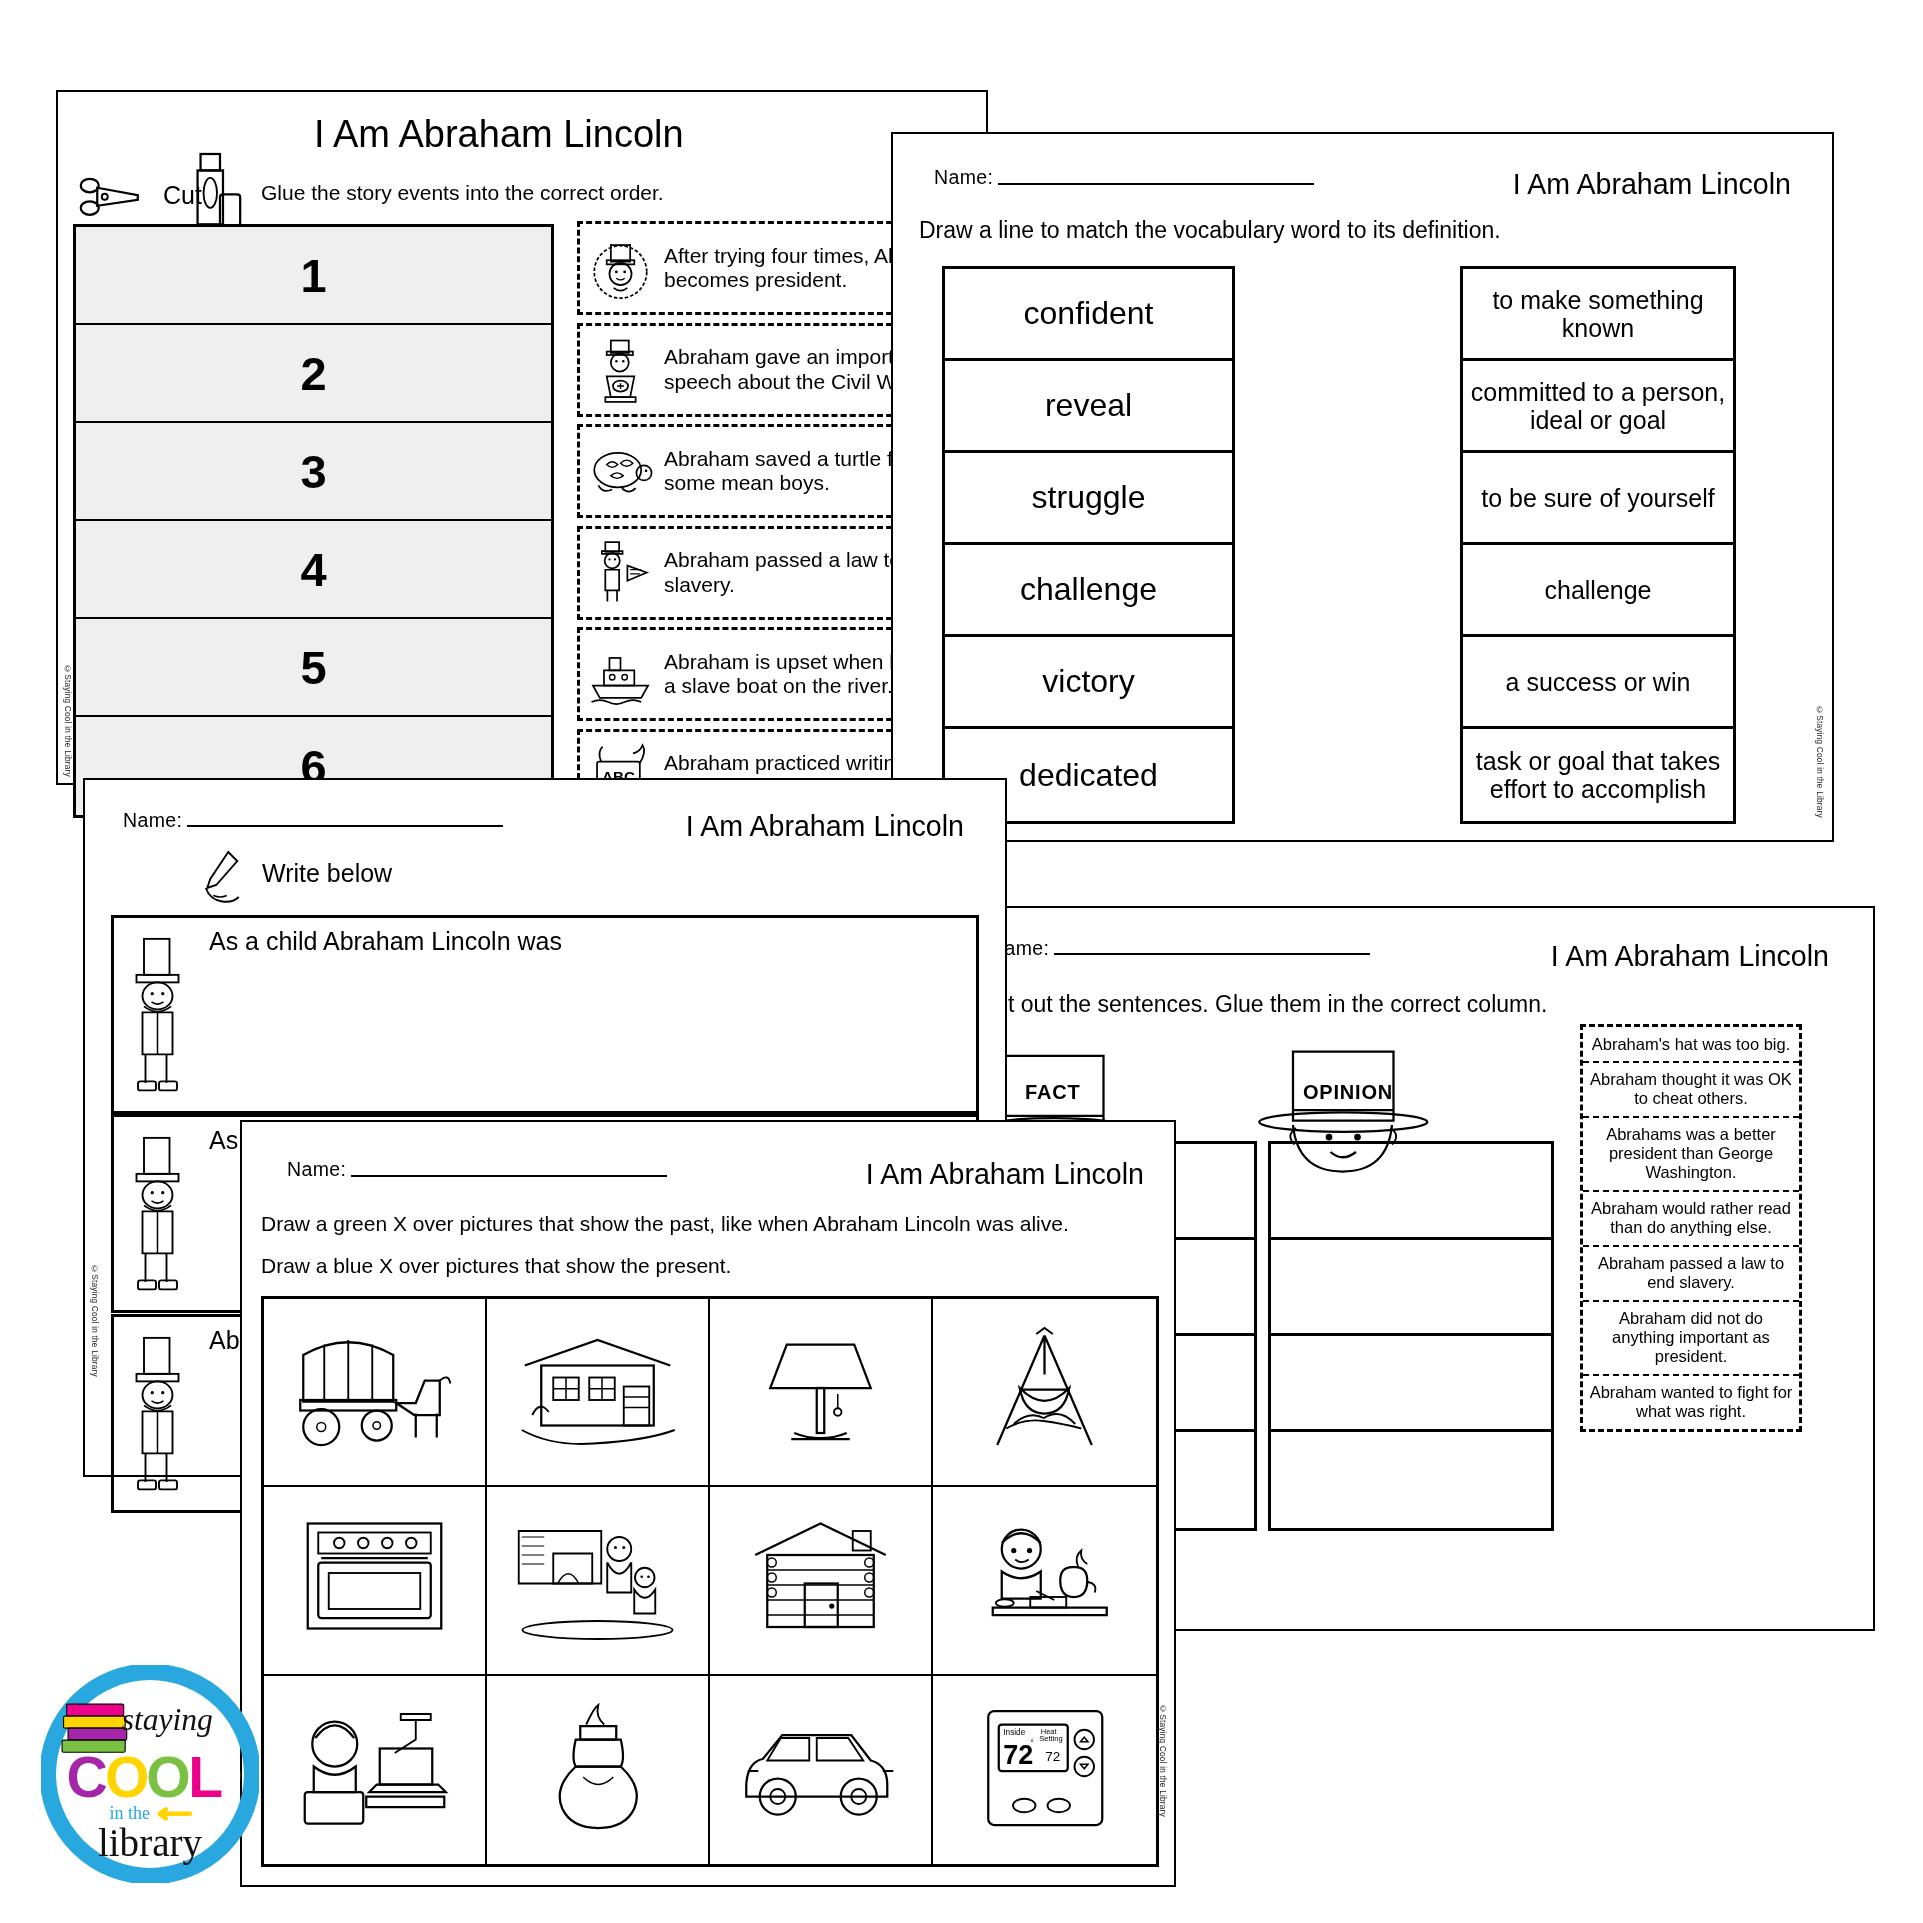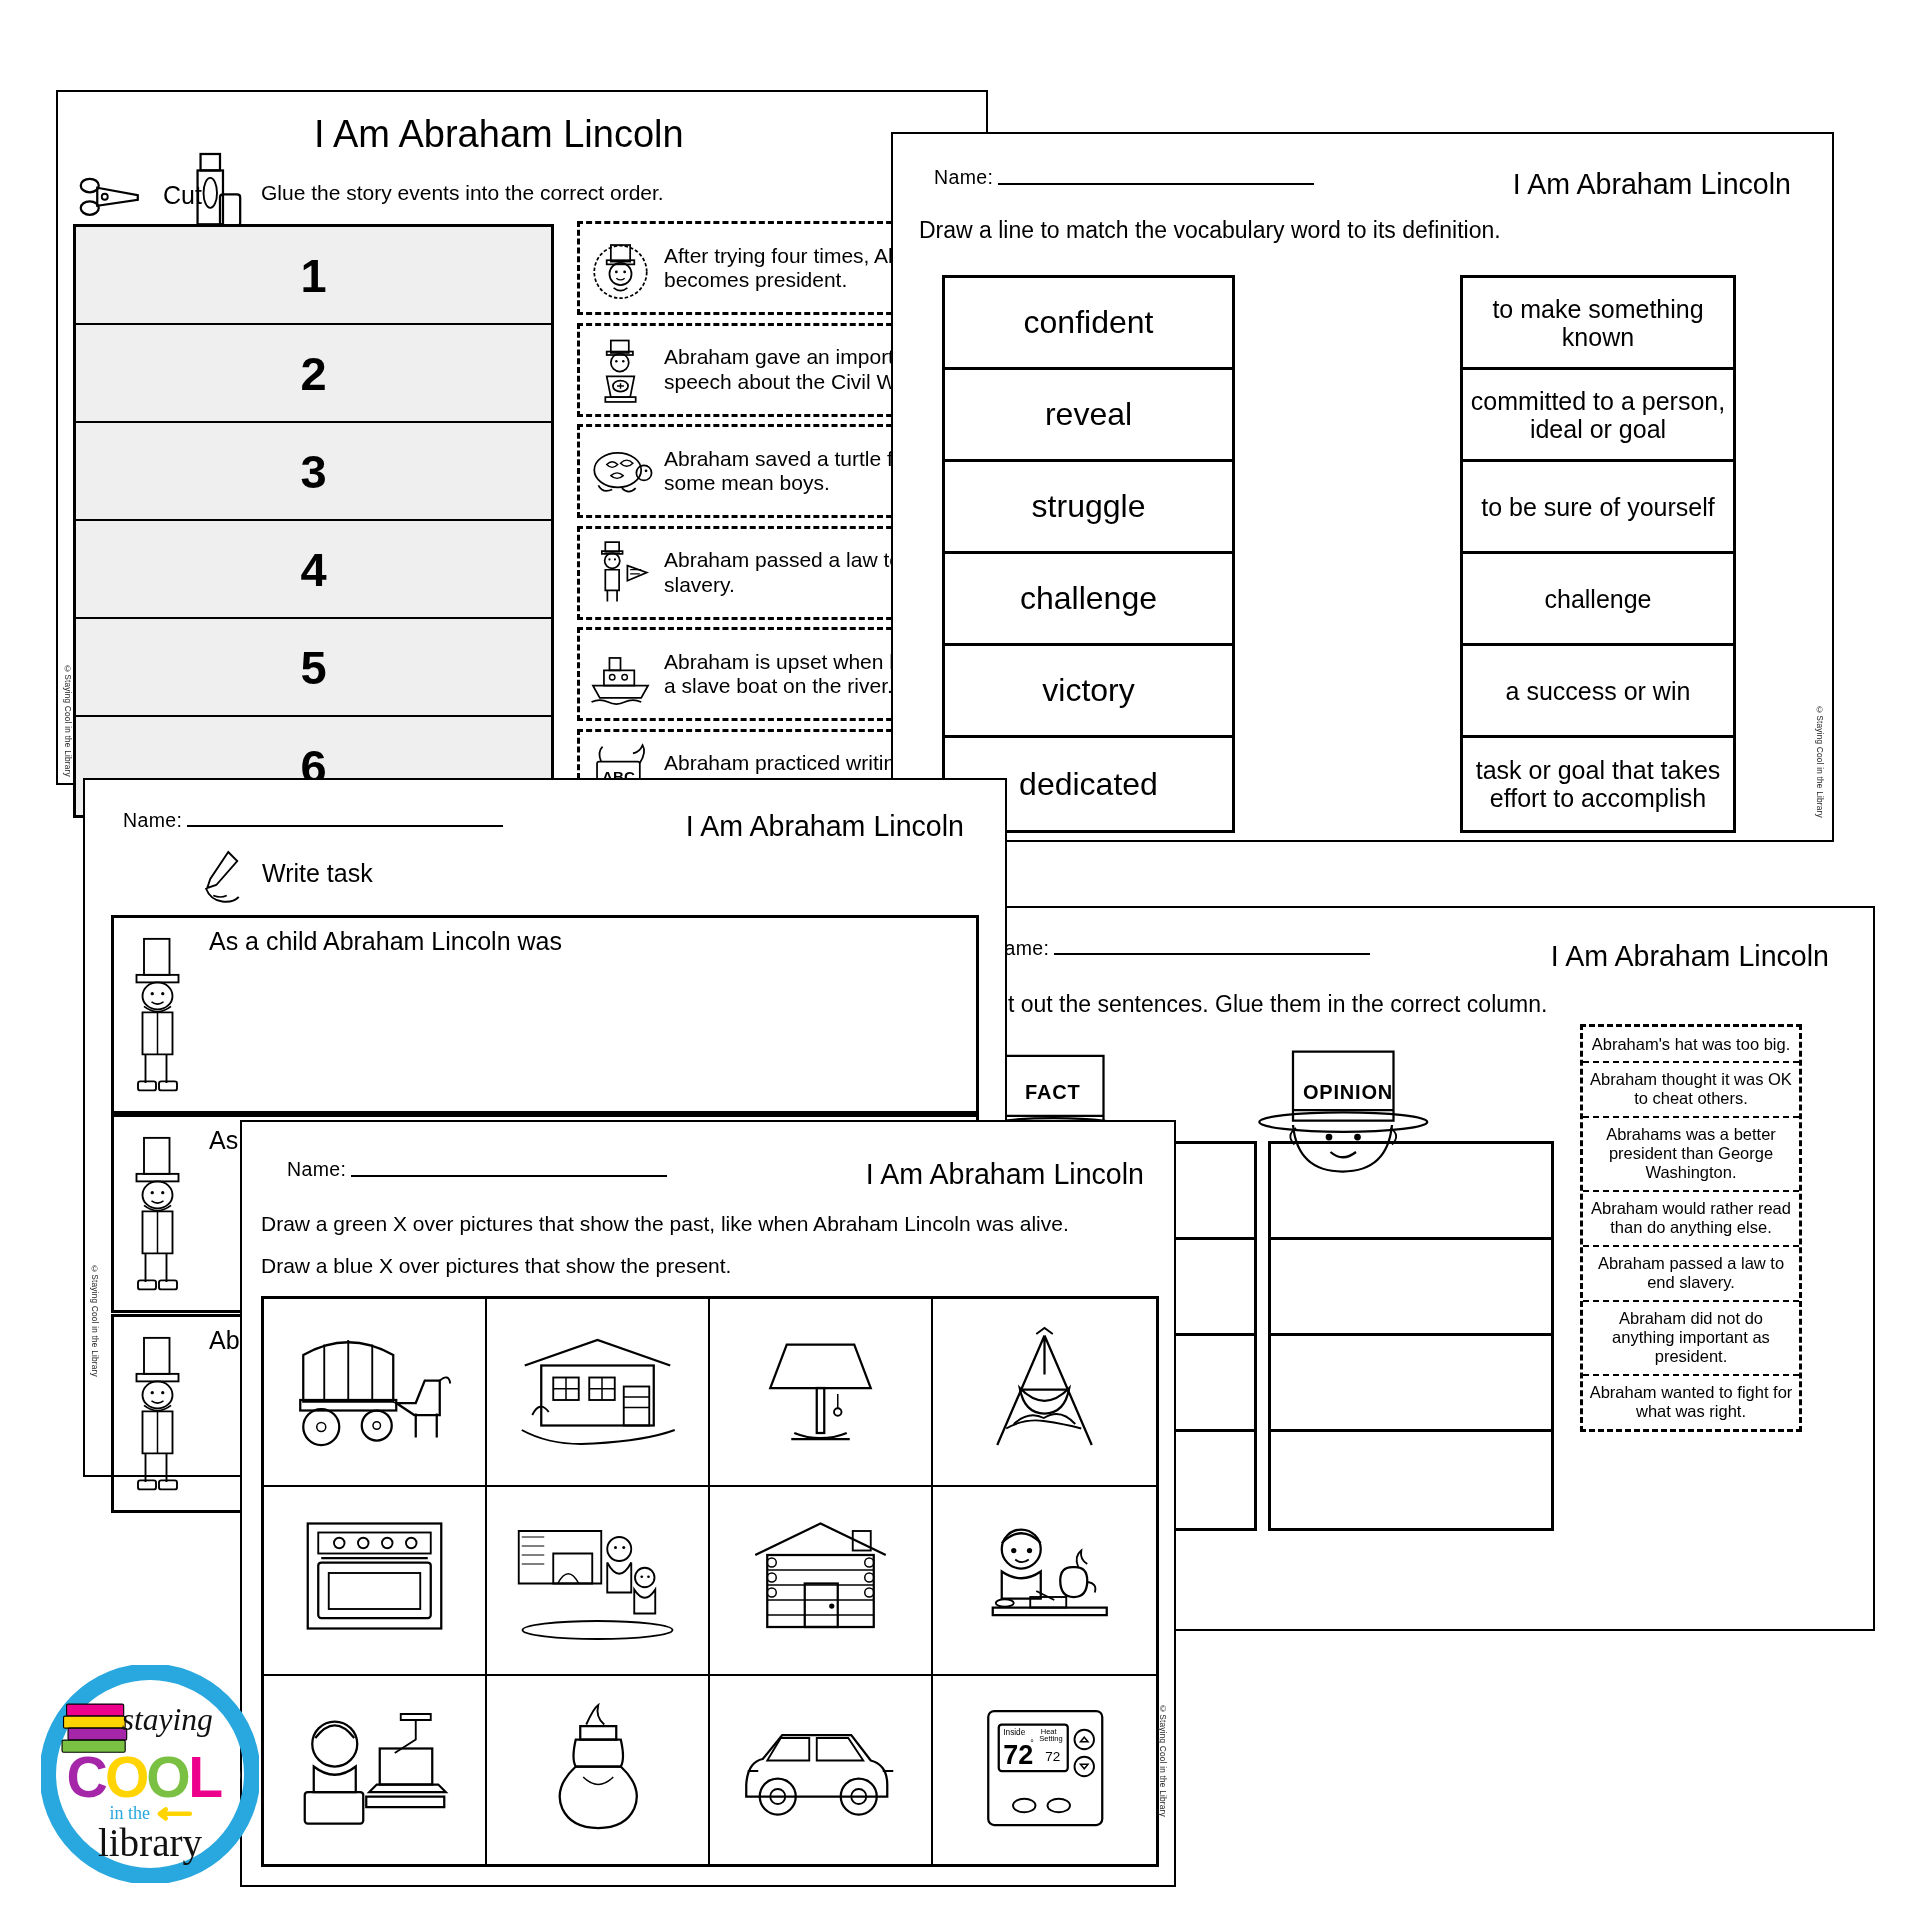--- a/index.html
+++ b/index.html
@@ -23,21 +23,21 @@
   .strips{position:absolute;left:519px;top:129px;width:406px;}
   .strip{border:3px dashed #000;height:94px;margin-bottom:7.5px;display:flex;align-items:center;gap:9px;padding:0 6px;box-sizing:border-box;}
   .strip .txt{font-size:21px;line-height:1.15;}
   .sIcon{flex:0 0 auto;width:69px;height:69px;}
 
   
   #s2{left:891px;top:132px;width:943px;height:710px;z-index:2;}
   #s2 .h1{right:41px;top:34px;font-size:28.6px;}
   #s2 .nm{left:41px;top:32px;}
   #s2 .instr{position:absolute;left:26px;top:83px;font-size:23px;}
-  .vcol{position:absolute;border:3px solid #000;box-sizing:border-box;margin-top:9px;}
+  .vcol{position:absolute;border:3px solid #000;box-sizing:border-box;}
   #vwords{left:49px;top:132px;width:293px;}
   #vdefs{left:567px;top:132px;width:276px;}
   .vcell{border-bottom:3px solid #000;display:flex;align-items:center;justify-content:center;text-align:center;box-sizing:border-box;padding:3px 6px;}
   .vcell:last-child{border-bottom:none;}
   #vwords .vcell{height:92px;font-size:32px;}
   #vdefs .vcell{height:92px;font-size:25px;line-height:1.12;}
 
   
   #s3{left:83px;top:778px;width:924px;height:699px;z-index:3;}
   #s3 .h1{right:41px;top:30px;font-size:28.6px;}
@@ -224,21 +224,21 @@
   <div class="ttl h1">I Am Abraham Lincoln</div>
   <div class="nm">
     <span class="lbl">Name:</span>
     <span class="line"></span>
   </div>
   <svg style="position:absolute;left:113px;top:69px" width="53" height="60" viewBox="0 0 70 80">
     <path d="M40 4 L52 16 L24 48 L12 52 L16 40 Z" fill="none" stroke="#000" stroke-width="2.5"></path>
     <path d="M10 52 q6 16 22 18 q14 2 22-6" fill="none" stroke="#000" stroke-width="2.5"></path>
     <path d="M20 62 q10 4 18 0" fill="none" stroke="#000" stroke-width="2"></path>
   </svg>
-  <div class="wb">Write task</div>
+  <div class="wb">Write below</div>
 
   <div class="wbox" id="wb1">
     <div class="p">
       <svg width="69" height="162" viewBox="0 0 92 215">
         <rect x="28" y="6" width="34" height="48" fill="none" stroke="#000" stroke-width="2.5"></rect>
         <rect x="18" y="54" width="56" height="10" fill="none" stroke="#000" stroke-width="2.5"></rect>
         <ellipse cx="46" cy="82" rx="20" ry="18" fill="none" stroke="#000" stroke-width="2.5"></ellipse>
         <circle cx="39" cy="79" r="2.2" fill="#000"></circle>
           <circle cx="53" cy="79" r="2.2" fill="#000"></circle>
         <path d="M38 90 q8 6 16 0" fill="none" stroke="#000" stroke-width="2"></path>

